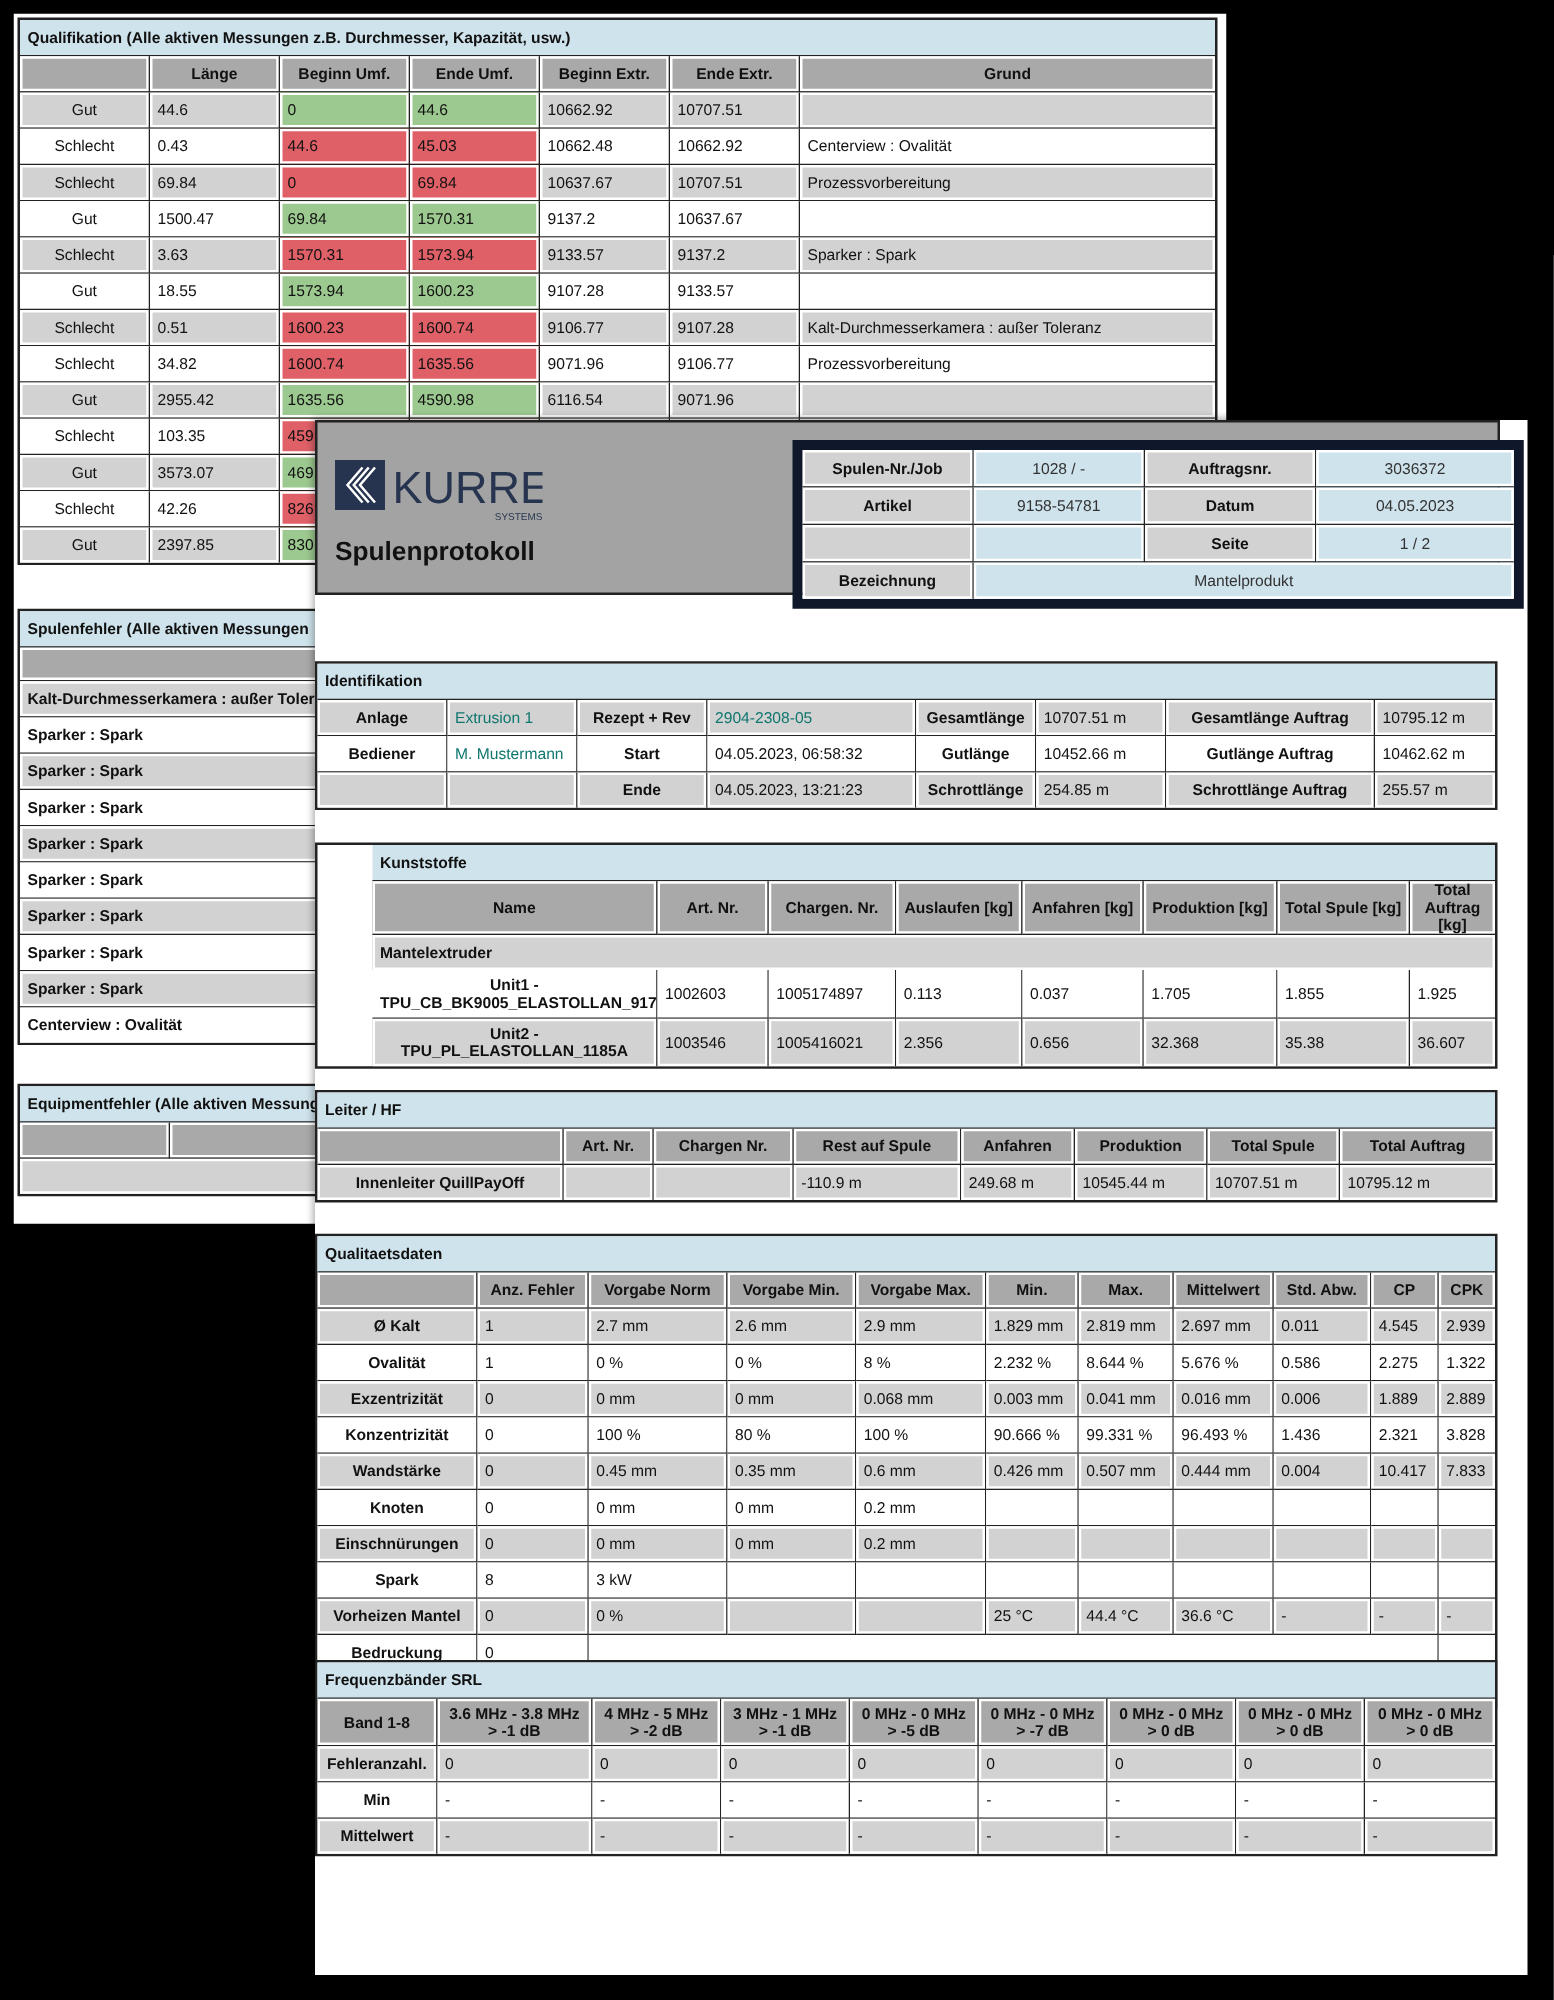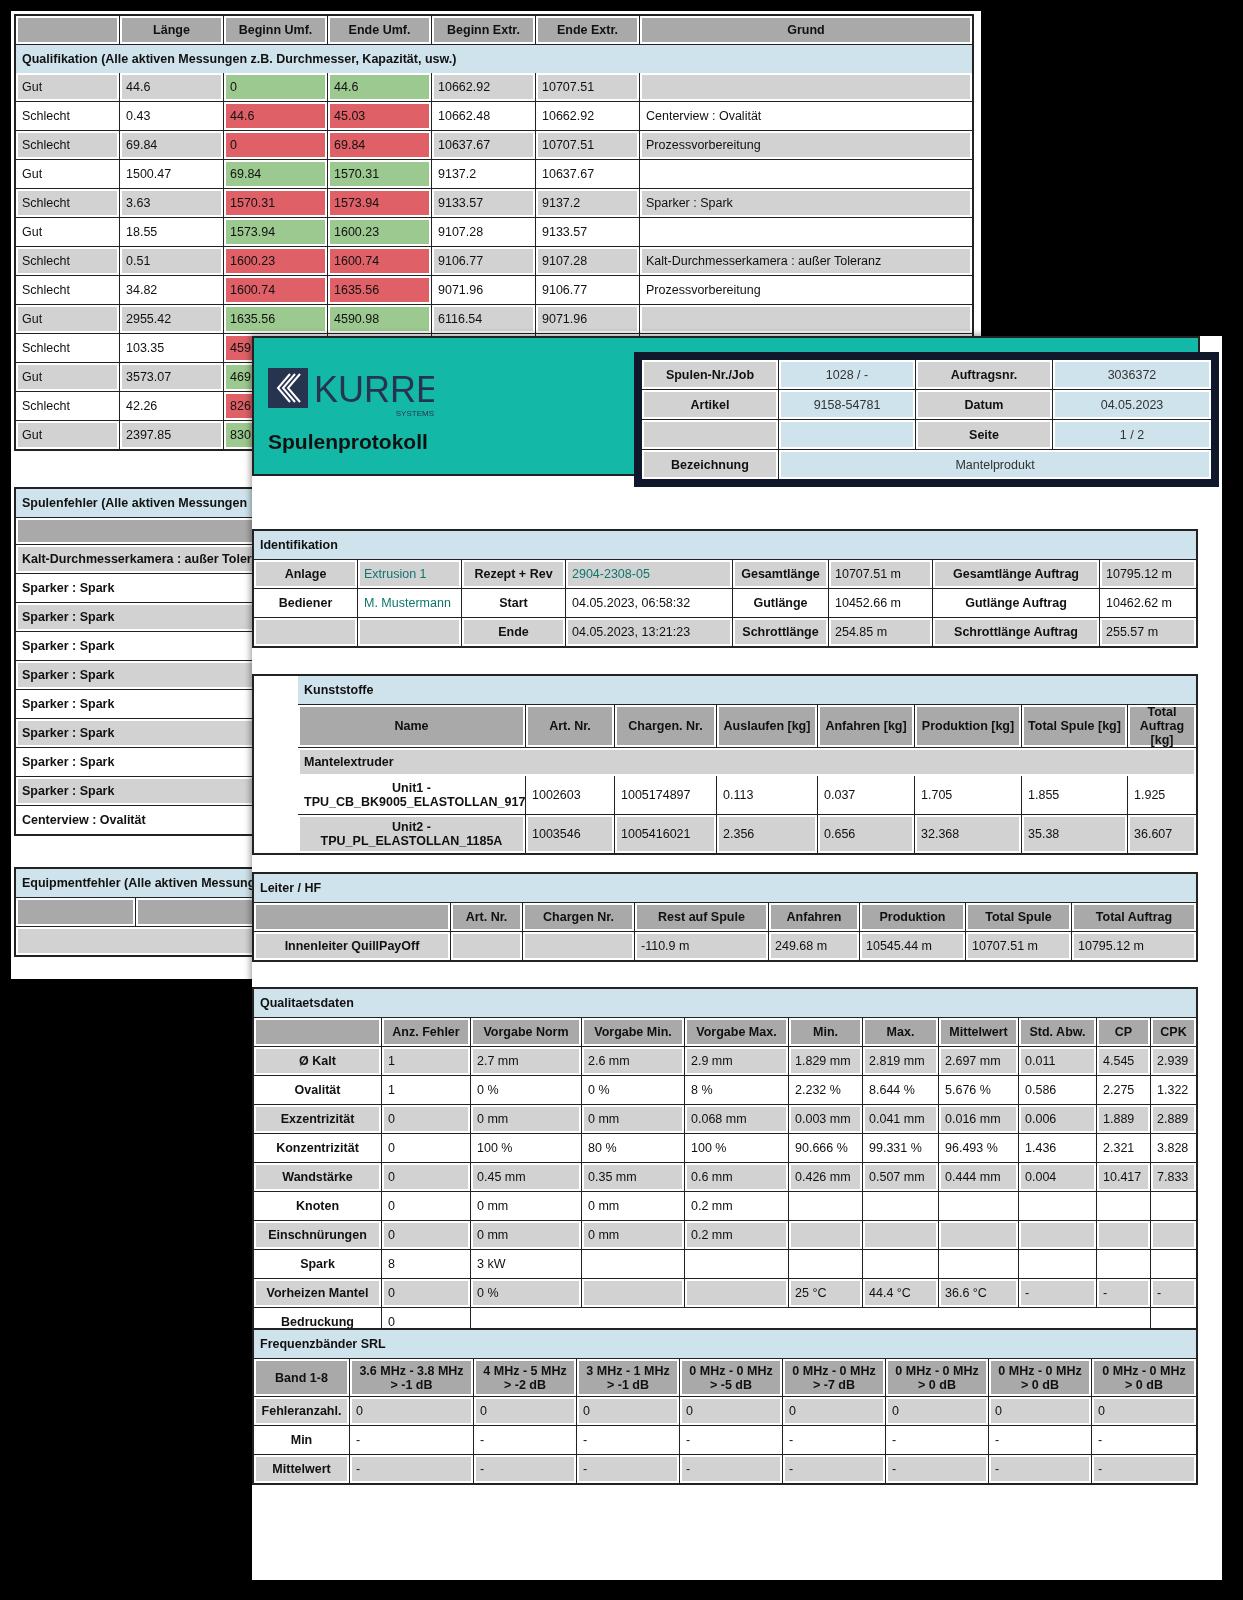--- a/index.html
+++ b/index.html
@@ -10,27 +10,27 @@
   table{border-collapse:separate;border-spacing:0;table-layout:fixed;}
   .rt{border:2px solid #222;position:absolute;background:#fff;}
   .rt td,.rt th{border-right:1px solid #222;border-bottom:1px solid #222;font-size:12.5px;height:28px;padding:0 6px;box-shadow:inset 0 0 0 2px #fff;overflow:hidden;white-space:nowrap;}
   .rt tr td:last-child,.rt tr th:last-child{border-right:none;}
   .rt tr:last-child td{border-bottom:none;}
   .rt .title{background:#cfe3ec;text-align:left;font-weight:bold;font-size:12.5px;height:28px;box-shadow:none;}
   .rt th{background:#a9a9a9;font-weight:bold;text-align:center;}
   .rt .g td{background:#d2d2d2;}
   .rt .w td{background:#fff;}
   .rt td.lbl{font-weight:bold;text-align:center;}
-  .rt td.c{}
+  .rt td.c{text-align:center;}
   .rt td.good{background:#9cc98f !important;}
   .rt td.bad{background:#e06068 !important;}
   .rt td.sub{font-weight:bold;text-align:left;background:#d2d2d2;}
   .rt td.lt{font-weight:bold;text-align:left;}
   .rt td.dim{color:#0f766e;}
-  .hdrbox{position:absolute;left:0;top:0;width:944px;height:136px;border:2px solid #222;background:#14b8a6;}
+  .hdrbox{position:absolute;left:0;top:0;width:944px;height:136px;border:2px solid #222;background:#a3a3a3;}
   .logo{position:absolute;left:14px;top:28px;width:166px;height:52px;}
   .doc-title{position:absolute;left:14px;top:92px;font-size:21px;font-weight:bold;}
   .meta{position:absolute;left:380px;top:14px;width:585px;border:8px solid #0f172a;}
   .meta td{height:27px;border-right:1px solid #222;border-bottom:1px solid #222;font-size:12.5px;text-align:center;box-shadow:inset 0 0 0 2px #fff;}
   .meta tr td:last-child{border-right:none;}
   .meta tr:last-child td{border-bottom:none;margin-top:13px;}
   .meta td.k{background:#d2d2d2;font-weight:bold;}
   .meta td.v{background:#cfe3ec;color:#333;}
   .multi{white-space:normal !important;line-height:14px;}
 </style>
@@ -43,31 +43,31 @@
         <col style="width:104px">
         <col style="width:104px">
         <col style="width:104px">
         <col style="width:104px">
         <col style="width:104px">
         <col style="width:104px">
         <col>
       </colgroup>
     <tbody>
         <tr>
+          <td colspan="7" class="title">Qualifikation (Alle aktiven Messungen z.B. Durchmesser, Kapazität, usw.)</td>
+        </tr>
+    <tr>
       <th></th>
       <th>Länge</th>
       <th>Beginn Umf.</th>
       <th>Ende Umf.</th>
       <th>Beginn Extr.</th>
       <th>Ende Extr.</th>
       <th>Grund</th>
     </tr>
-    <tr>
-          <td colspan="7" class="title">Qualifikation (Alle aktiven Messungen z.B. Durchmesser, Kapazität, usw.)</td>
-        </tr>
     </tbody>
       <tbody id="qual-body">
         <tr class="g">
           <td class="c">Gut</td>
           <td>44.6</td>
           <td class="good">0</td>
           <td class="good">44.6</td>
           <td>10662.92</td>
           <td>10707.51</td>
           <td></td>

